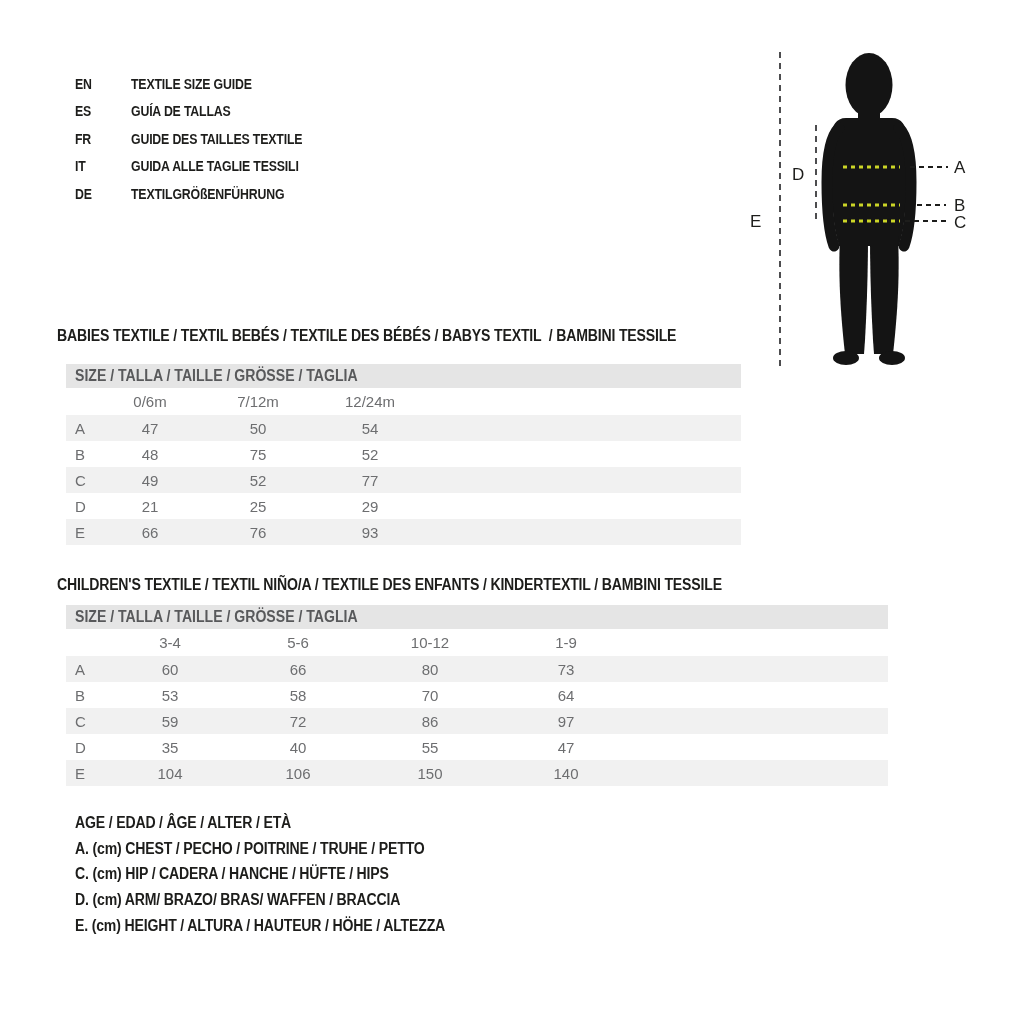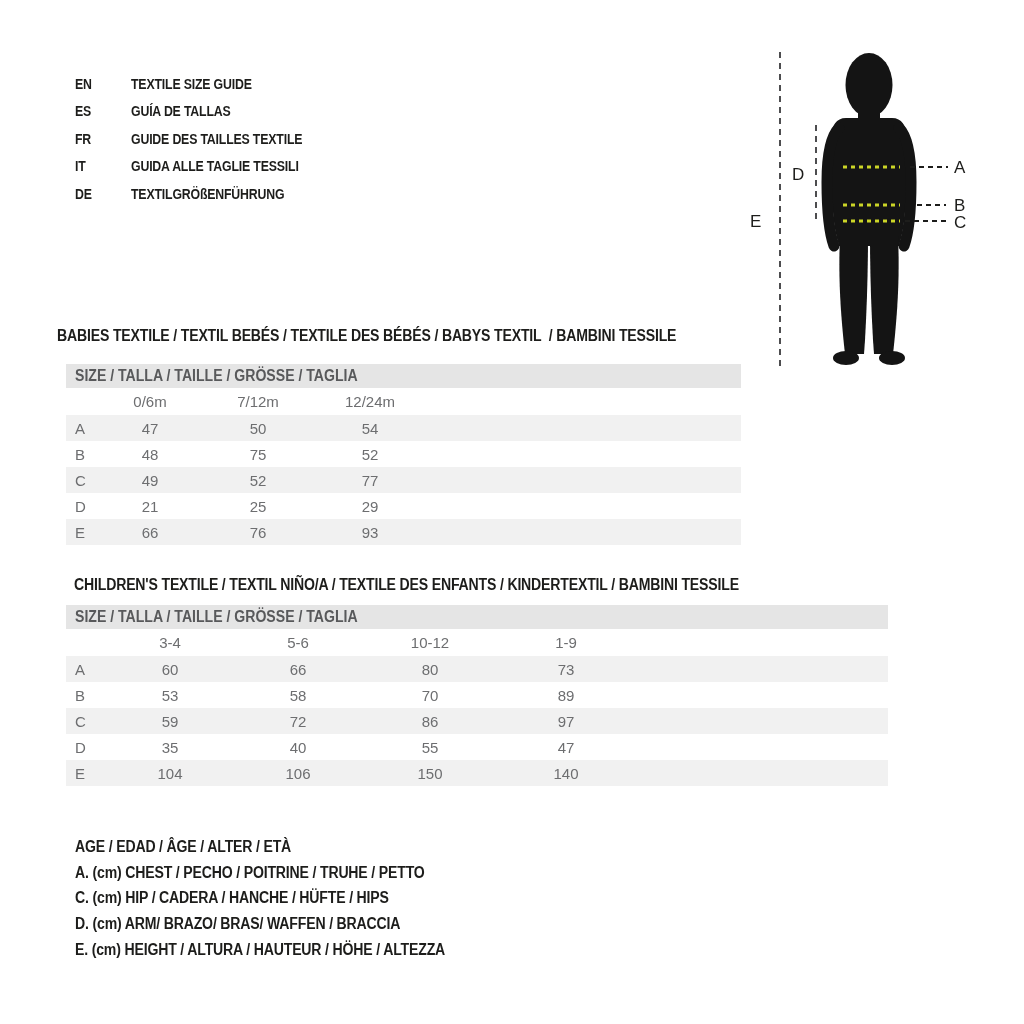--- a/index.html
+++ b/index.html
@@ -16,38 +16,38 @@
   .lang-row{display:flex;height:27.5px;align-items:center;font-size:14px;font-weight:700;letter-spacing:-0.2px;}
   .lang-code{width:56px;flex:0 0 56px;}
 
   
   .figure{position:absolute;left:740px;top:40px;width:284px;height:340px;}
   .figure text{font-family:"Liberation Sans",sans-serif;font-size:17px;fill:#1d1d1b;}
 
   
   .section-heading{position:absolute;left:57px;font-size:16px;font-weight:700;letter-spacing:-0.2px;white-space:pre;}
   .babies-heading{top:327px;}
-  .children-heading{top:576px;margin-left:17px;}
+  .children-heading{top:576px;}
 
   
   .table{position:absolute;left:66px;}
   .babies-table{top:364px;width:675px;}
   .children-table{top:605px;width:822px;}
   .size-bar{height:24px;background:#e5e5e5;color:#58595b;font-size:16px;font-weight:700;line-height:24px;padding-left:9px;box-sizing:border-box;}
   .grid-row{display:grid;align-items:center;color:#6d6e70;font-size:15px;}
   .babies-table .grid-row{grid-template-columns:30px 108px 108px 116px 1fr;}
   .children-table .grid-row{grid-template-columns:30px 108px 108px 116px 116px 1fr;gap:20px;}
   .age-row{height:27px;}
   .data-row{height:26px;}
   .stripe{background:#f1f1f1;}
   .cell{text-align:center;}
   .cell.row-label{text-align:left;padding-left:9px;}
 
   
-  .legend{position:absolute;left:75px;top:810px;margin-top:24px;}
+  .legend{position:absolute;left:75px;top:810px;}
   .legend-line{height:25.7px;display:flex;align-items:center;font-size:16px;font-weight:700;letter-spacing:-0.2px;}
 </style>
 </head>
 <body>
 
 <div class="lang-list">
   <div class="lang-row">
     <span class="lang-code"><span class="condensed">EN</span></span>
     <span class="condensed">TEXTILE SIZE GUIDE</span>
   </div>
@@ -175,21 +175,21 @@
     <div class="cell">66</div>
     <div class="cell">80</div>
     <div class="cell">73</div>
     <div class="cell"></div>
   </div>
   <div class="grid-row data-row">
     <div class="cell row-label">B</div>
     <div class="cell">53</div>
     <div class="cell">58</div>
     <div class="cell">70</div>
-    <div class="cell">89</div>
+    <div class="cell">64</div>
     <div class="cell"></div>
   </div>
   <div class="grid-row data-row stripe">
     <div class="cell row-label">C</div>
     <div class="cell">59</div>
     <div class="cell">72</div>
     <div class="cell">86</div>
     <div class="cell">97</div>
     <div class="cell"></div>
   </div>

